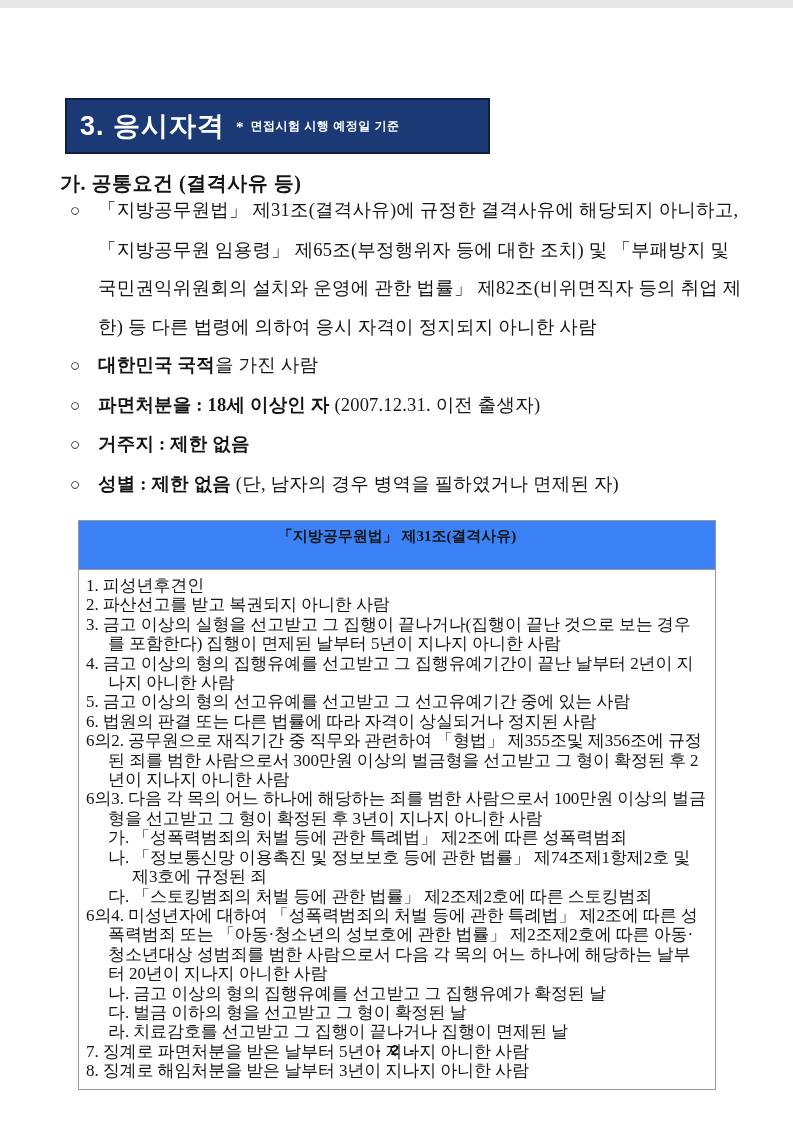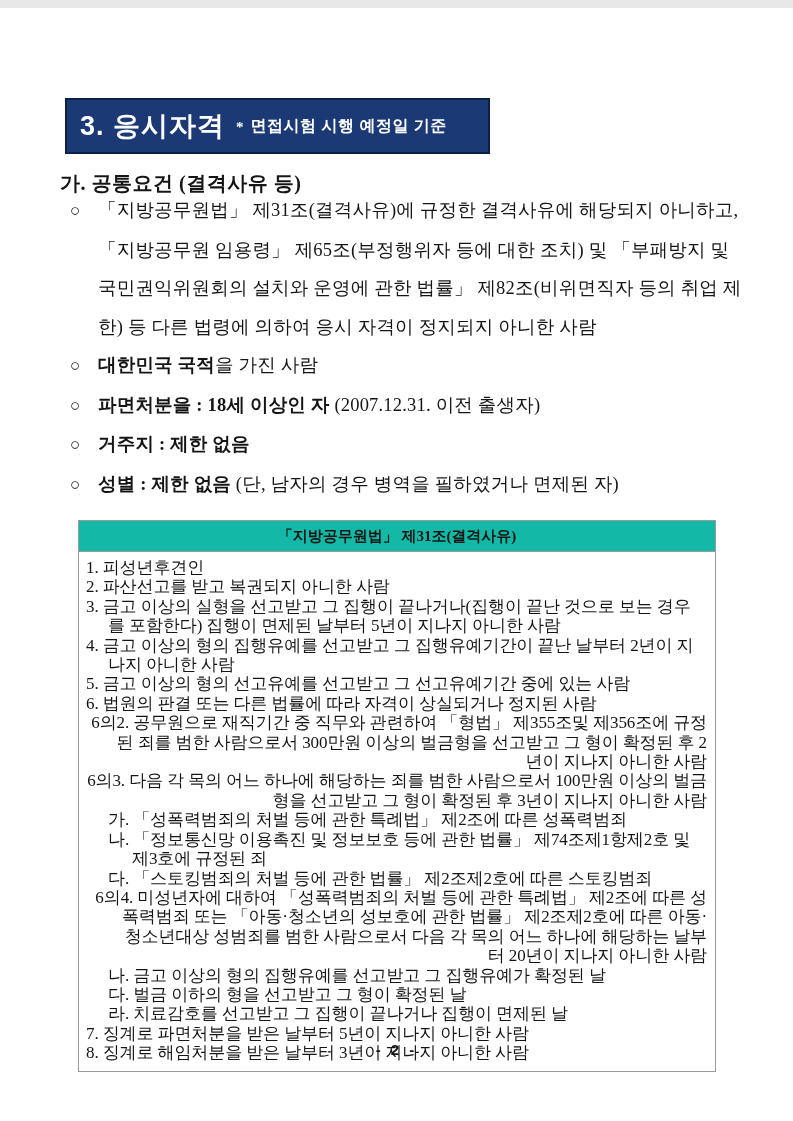--- a/index.html
+++ b/index.html
@@ -20,21 +20,21 @@
     background:#1b3a75;
     border:2px solid #0d2145;
     box-sizing:border-box;
     display:flex; align-items:center;
     padding-left:13px;
     color:#ffffff;
     white-space:nowrap;
   }
   .banner-title { font-size:27px; font-weight:bold; letter-spacing:1px; font-family:"Liberation Sans", sans-serif; }
   .banner-star  { font-size:15px; font-weight:bold; margin:2px 7px 0 11px; }
-  .banner-sub   { font-size:16px; font-weight:bold; letter-spacing:0.5px; font-family:"Liberation Sans", sans-serif; }
+  .banner-sub   { font-size:12px; font-weight:bold; letter-spacing:0.5px; font-family:"Liberation Sans", sans-serif; }
 
   
   .section-heading {
     position:absolute; left:60px; top:162px;
     font-size:20px; font-weight:bold; letter-spacing:0.5px;
   }
 
   
   .bullets {
     position:absolute; left:70px; top:183px; width:678px;
@@ -50,35 +50,35 @@
   .bullet .b { font-weight:bold; }
 
   
   .law-box {
     position:absolute; left:78px; top:512px; width:638px;
     border:1px solid #9a9a96;
     box-sizing:border-box;
     font-family:"Liberation Serif", "DejaVu Serif", serif;
   }
   .law-header {
-    background:#14b8a6;
+    background:#3b82f6;
     border-bottom:1px solid #9a9a96;
     text-align:center;
     font-weight:bold;
     font-size:15px;
-    padding:6px 0 5px 0;
+    padding:6px 0 23px 0;
   }
   .law-body {
     padding:6px 8px 8px 7px;
     font-size:17px;
     line-height:19.4px;
     letter-spacing:-0.1px;
   }
   .law-row.lvl0 { padding-left:22px; text-indent:-22px; }
-  .law-row.lvl6 { padding-left:22px; text-indent:-22px;text-align:right; }
+  .law-row.lvl6 { padding-left:22px; text-indent:-22px; }
   .law-row.sub  { margin-left:22px; padding-left:24px; text-indent:-24px; }
 
   
   .page-num {
     position:absolute; left:0; right:0; top:1033px;
     text-align:center;
     font-weight:bold;
     font-size:15px;
     letter-spacing:3px;
     font-family:"Liberation Sans", sans-serif;

